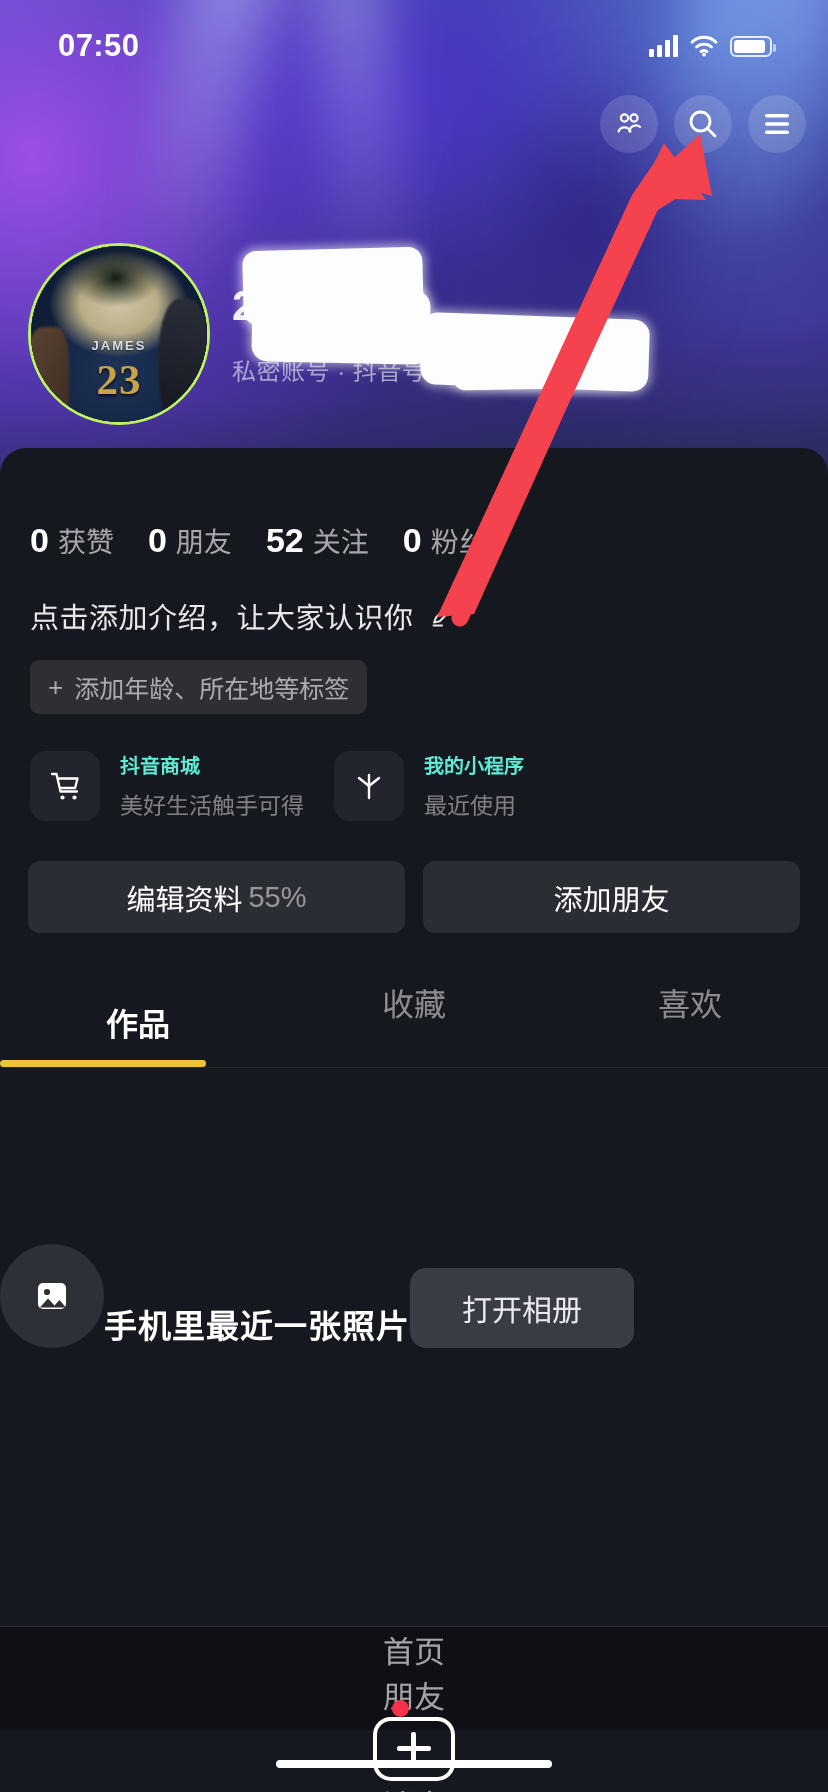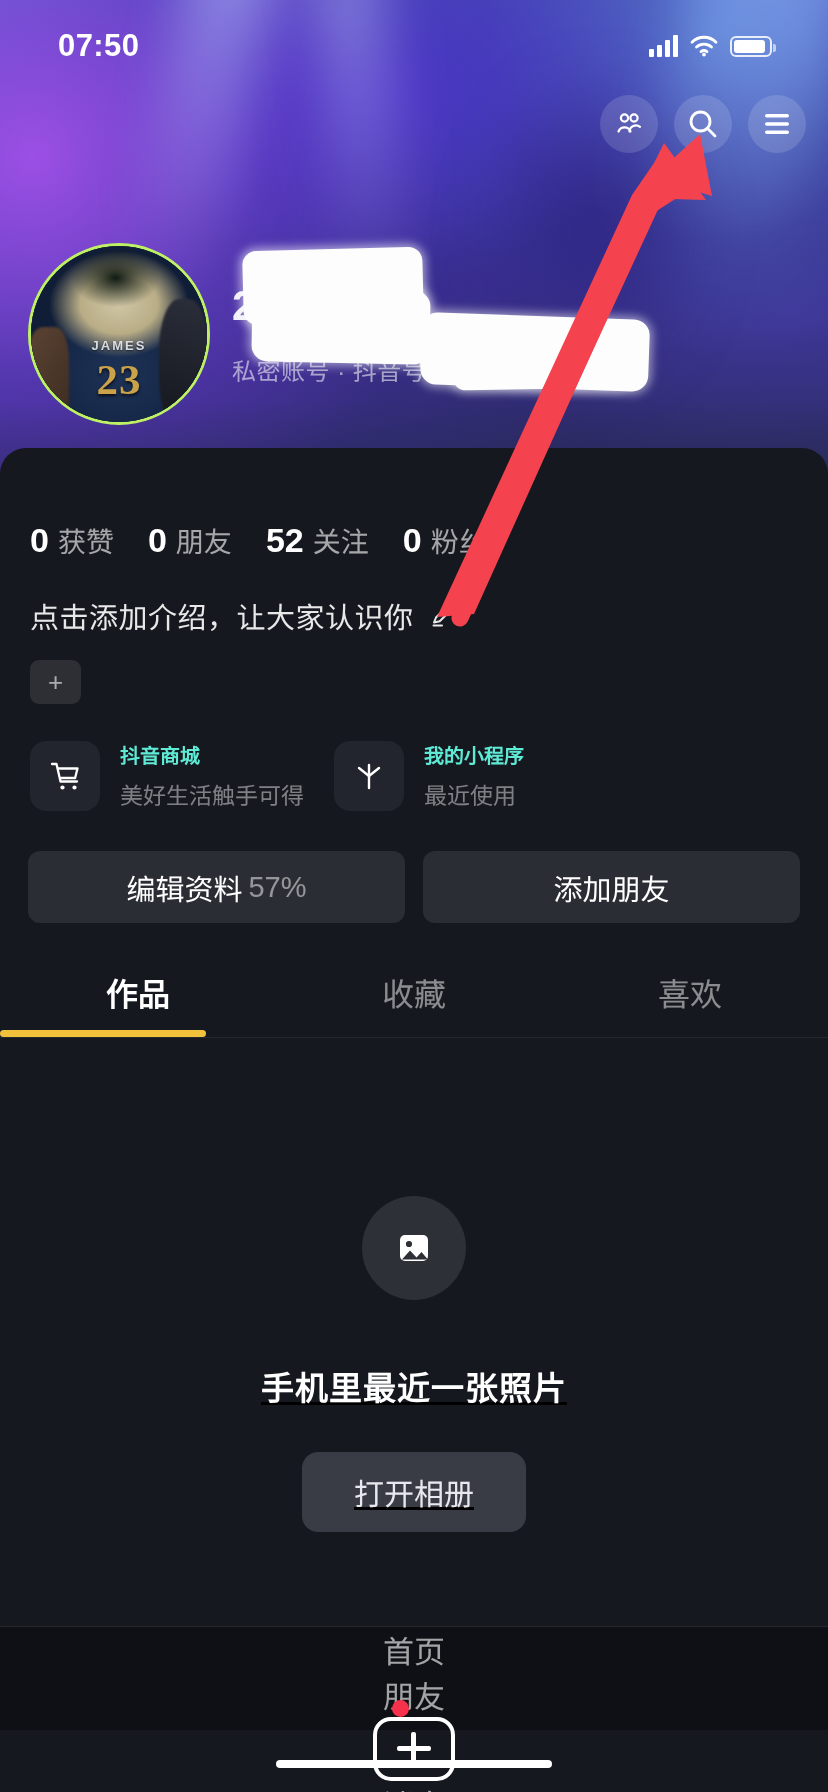--- a/index.html
+++ b/index.html
@@ -207,34 +207,33 @@
   .act-pct { color:rgba(255,255,255,0.5); font-size:29px; }
 
   
   .tabs {
     display:flex; margin-top:46px; position:relative;
   }
   .tab {
     flex:1; text-align:center; padding:0 0 22px 0; cursor:pointer;
     font-size:32px; color:rgba(255,255,255,0.5);
   }
-  .tab.active { color:#fff; font-weight:700; }
+  .tab.active { color:#fff; font-weight:700;margin-top:20px; }
   .tab-underline {
     position:absolute; left:0; bottom:0; width:206px; height:7px;
     background:#F2C13C; border-radius:4px;
   }
   .tabs-divider {
     height:1px; background:rgba(255,255,255,0.07); width:100%;
   }
 
   
   .empty {
-    display:flex; flex-direction:column; align-items:center;
+    display:flex; align-items:flex-end;
     padding-top:158px;
-    text-decoration:underline;
   }
   .empty-ico {
     width:104px; height:104px; border-radius:50%; background:#2E3038;
     display:flex; align-items:center; justify-content:center; cursor:pointer;
   }
   .empty-title { margin-top:62px; color:#fff; font-size:33px; font-weight:700; letter-spacing:1px; }
   .empty-btn {
     margin-top:42px; padding:18px 52px; background:#3A3C45;
     border-radius:16px; color:#E8E9EE; font-size:30px; cursor:pointer;
   }
@@ -383,20 +382,21 @@
       <span class="bio-text">点击添加介绍，让大家认识你</span>
       <svg width="30" height="30" viewBox="0 0 30 30">
         <path d="M6 22.5 L8 17.5 L20.5 5 a2.6 2.6 0 0 1 3.7 3.7 L11.7 21.2 Z" stroke="rgba(255,255,255,0.9)" stroke-width="2" fill="none" stroke-linejoin="round"></path>
         <line x1="5.5" y1="25.5" x2="14" y2="25.5" stroke="rgba(255,255,255,0.9)" stroke-width="2" stroke-linecap="round"></line>
       </svg>
     </div>
 
     
     <div class="tag-chip">
       <span class="tag-plus">+</span>
+      <span class="tag-text">添加年龄、所在地等标签</span>
     </div>
 
     
     <div class="services">
       <div class="svc">
         <div class="svc-ico">
           <svg width="38" height="38" viewBox="0 0 38 38">
             <path d="M6 7 h4.5 l4 17.5 h16.5" stroke="#fff" stroke-width="2.3" fill="none" stroke-linecap="round" stroke-linejoin="round"></path>
             <path d="M12.2 11.5 h19.3 l-2.4 9.5 h-14.7" stroke="#fff" stroke-width="2.3" fill="none" stroke-linecap="round" stroke-linejoin="round"></path>
             <circle cx="16.5" cy="30.5" r="2.1" fill="#fff"></circle>
@@ -421,21 +421,21 @@
           <div class="svc-title">我的小程序</div>
           <div class="svc-sub">最近使用</div>
         </div>
       </div>
     </div>
 
     
     <div class="actions">
       <div class="act-btn">
         <span class="act-label">编辑资料</span>
-        <span class="act-pct">57%</span>
+        <span class="act-pct">55%</span>
       </div>
       <div class="act-btn">
         <span class="act-label">添加朋友</span>
       </div>
     </div>
 
     
     <div class="tabs">
       <div class="tab active">
         <span>作品</span>

